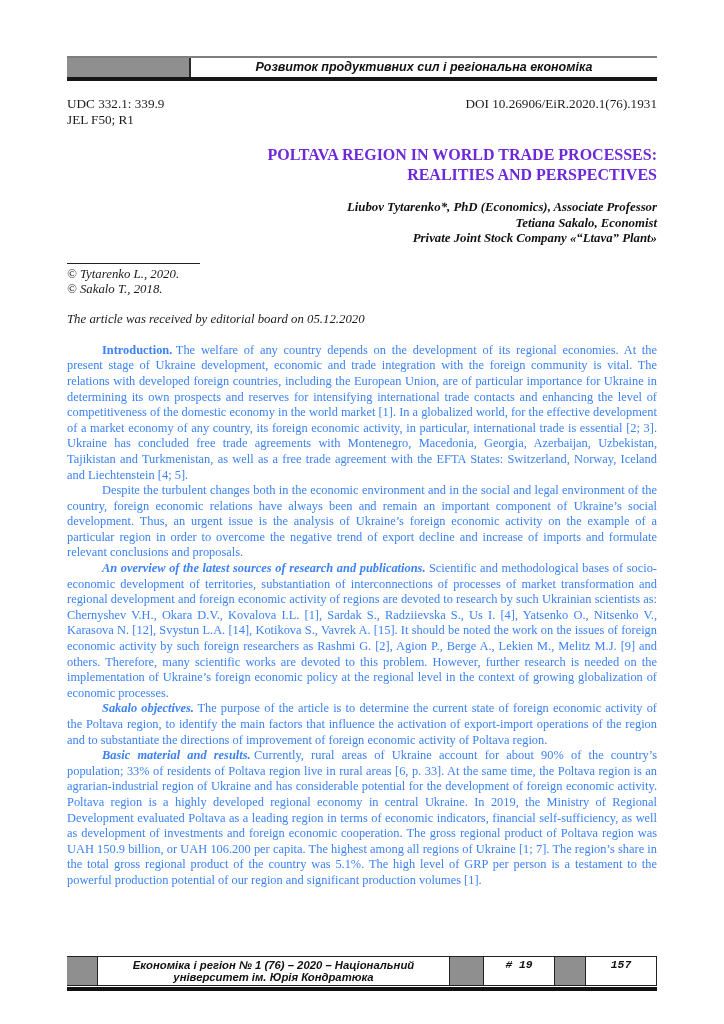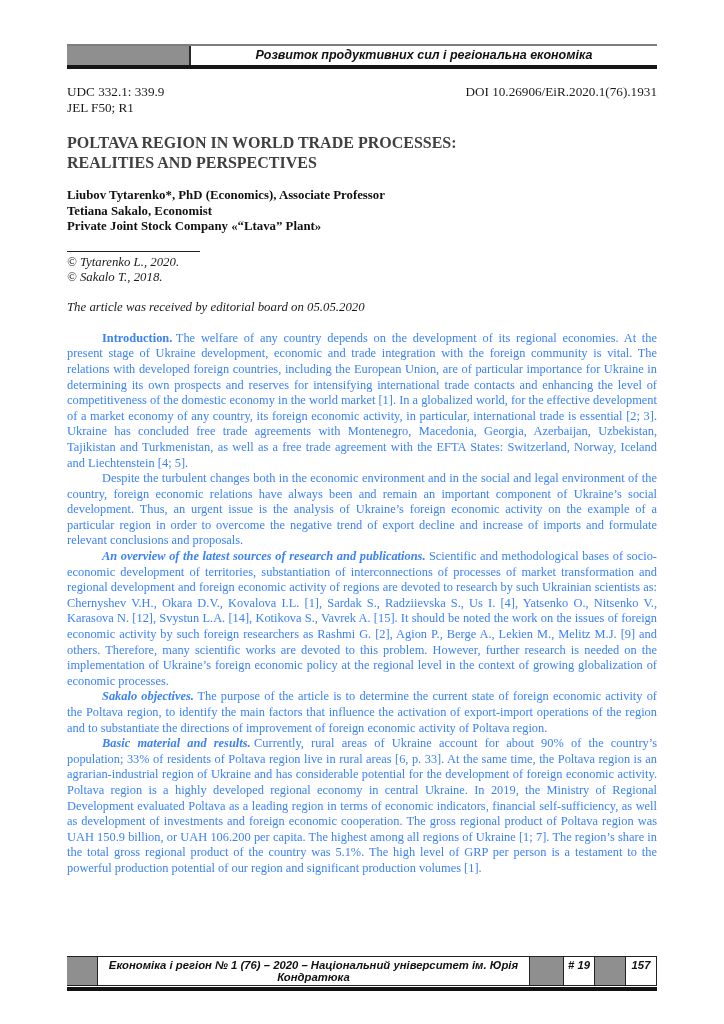--- a/index.html
+++ b/index.html
@@ -6,21 +6,21 @@
   html, body { background: #ffffff; }
   .page {
     position: relative;
     width: 724px;
     height: 1024px;
     background: #ffffff;
     overflow: hidden;
     font-family: "Liberation Serif", serif;
     color: #1a1a1a;
   }
-  .content { padding: 0 67px; }
+  .content { padding: 12px 67px; }
 
   
   .header-bar {
     margin-top: 44px;
     display: flex;
     align-items: stretch;
     border-top: 2px solid #7e7e7e;
     border-bottom: 4px solid #161616;
   }
   .accent-block { background: #8f8f8f; }
@@ -44,35 +44,36 @@
     display: flex;
     justify-content: space-between;
     font-size: 13.2px;
     line-height: 16px;
   }
   .meta-right { text-align: center; }
 
   
   .title-block {
     margin-top: 17px;
-    text-align: left;
+    text-align: right;
     font-weight: bold;
     font-size: 16px;
     line-height: 20px;
-    color: #404040;
+    color: #6d28d9;
   }
 
   
   .byline {
     margin-top: 15px;
-    text-align: left;
+    text-align: right;
     font-weight: bold;
     font-size: 12.8px;
     line-height: 15.6px;
     color: #111;
+    font-style: italic;
   }
 
   
   .orcid-line { margin-top: 13px; font-style: italic; font-size: 12.8px; }
   .divider {
     width: 133px;
     border-top: 1.4px solid #222;
     margin-top: 16px;
     margin-bottom: 3px;
   }
@@ -114,21 +115,21 @@
     text-align: center;
     padding: 1.5px 0 2.5px 0;
     color: #111;
     border-left: 1.6px solid #222;
     border-right: 1.6px solid #222;
   }
   .footer-journal { flex: 1; }
   .footer-accent-l { width: 30px; }
   .footer-accent-m { width: 33px; border-left: none; }
   .footer-accent-m2 { width: 30px; }
-  .footer-num { width: 32px; }
+  .footer-num { width: 72px; font-family: Liberation Mono, monospace; }
   .footer-thick {
     height: 4px;
     background: #121212;
     margin-top: 1px;
   }
 </style>
 </head>
 <body>
 
 <div class="page">
@@ -157,21 +158,21 @@
       <div>Tetiana Sakalo, Economist</div>
       <div>Private Joint Stock Company «“Ltava” Plant»</div>
     </div>
 
 
     <div class="divider"></div>
     <div class="copyright-line">© Tytarenko L., 2020.</div>
     <div class="copyright-line">© Sakalo T., 2018.</div>
 
     <div class="received-block">
-      <div>The article was received by editorial board on 05.05.2020</div>
+      <div>The article was received by editorial board on 05.12.2020</div>
     </div>
 
     <div class="article-body">
       <p><span class="lead-b">Introduction.</span><span>The welfare of any country depends on the development of its regional economies. At the present stage of Ukraine development, economic and trade integration with the foreign community is vital. The relations with developed foreign countries, including the European Union, are of particular importance for Ukraine in determining its own prospects and reserves for intensifying international trade contacts and enhancing the level of competitiveness of the domestic economy in the world market [1]. In a globalized world, for the effective development of a market economy of any country, its foreign economic activity, in particular, international trade is essential [2; 3]. Ukraine has concluded free trade agreements with Montenegro, Macedonia, Georgia, Azerbaijan, Uzbekistan, Tajikistan and Turkmenistan, as well as a free trade agreement with the EFTA States: Switzerland, Norway, Iceland and Liechtenstein [4; 5].</span></p>
       <p><span class="lead-b"></span><span>Despite the turbulent changes both in the economic environment and in the social and legal environment of the country, foreign economic relations have always been and remain an important component of Ukraine’s social development. Thus, an urgent issue is the analysis of Ukraine’s foreign economic activity on the example of a particular region in order to overcome the negative trend of export decline and increase of imports and formulate relevant conclusions and proposals.</span></p>
       <p><span class="lead-bi">An overview of the latest sources of research and publications.</span><span>Scientific and methodological bases of socio-economic development of territories, substantiation of interconnections of processes of market transformation and regional development and foreign economic activity of regions are devoted to research by such Ukrainian scientists as: Chernyshev V.H., Okara D.V., Kovalova I.L. [1], Sardak S., Radziievska S., Us I. [4], Yatsenko O., Nitsenko V., Karasova N. [12], Svystun L.A. [14], Kotikova S., Vavrek A. [15]. It should be noted the work on the issues of foreign economic activity by such foreign researchers as Rashmi G. [2], Agion P., Berge A., Lekien M., Melitz M.J. [9] and others. Therefore, many scientific works are devoted to this problem. However, further research is needed on the implementation of Ukraine’s foreign economic policy at the regional level in the context of growing globalization of economic processes.</span></p>
       <p><span class="lead-bi">Sakalo objectives.</span><span>The purpose of the article is to determine the current state of foreign economic activity of the Poltava region, to identify the main factors that influence the activation of export-import operations of the region and to substantiate the directions of improvement of foreign economic activity of Poltava region.</span></p>
       <p><span class="lead-bi">Basic material and results.</span><span>Currently, rural areas of Ukraine account for about 90% of the country’s population; 33% of residents of Poltava region live in rural areas [6, p. 33]. At the same time, the Poltava region is an agrarian-industrial region of Ukraine and has considerable potential for the development of foreign economic activity. Poltava region is a highly developed regional economy in central Ukraine. In 2019, the Ministry of Regional Development evaluated Poltava as a leading region in terms of economic indicators, financial self-sufficiency, as well as development of investments and foreign economic cooperation. The gross regional product of Poltava region was UAH 150.9 billion, or UAH 106.200 per capita. The highest among all regions of Ukraine [1; 7]. The region’s share in the total gross regional product of the country was 5.1%. The high level of GRP per person is a testament to the powerful production potential of our region and significant production volumes [1].</span></p>
     </div>
   </div>

